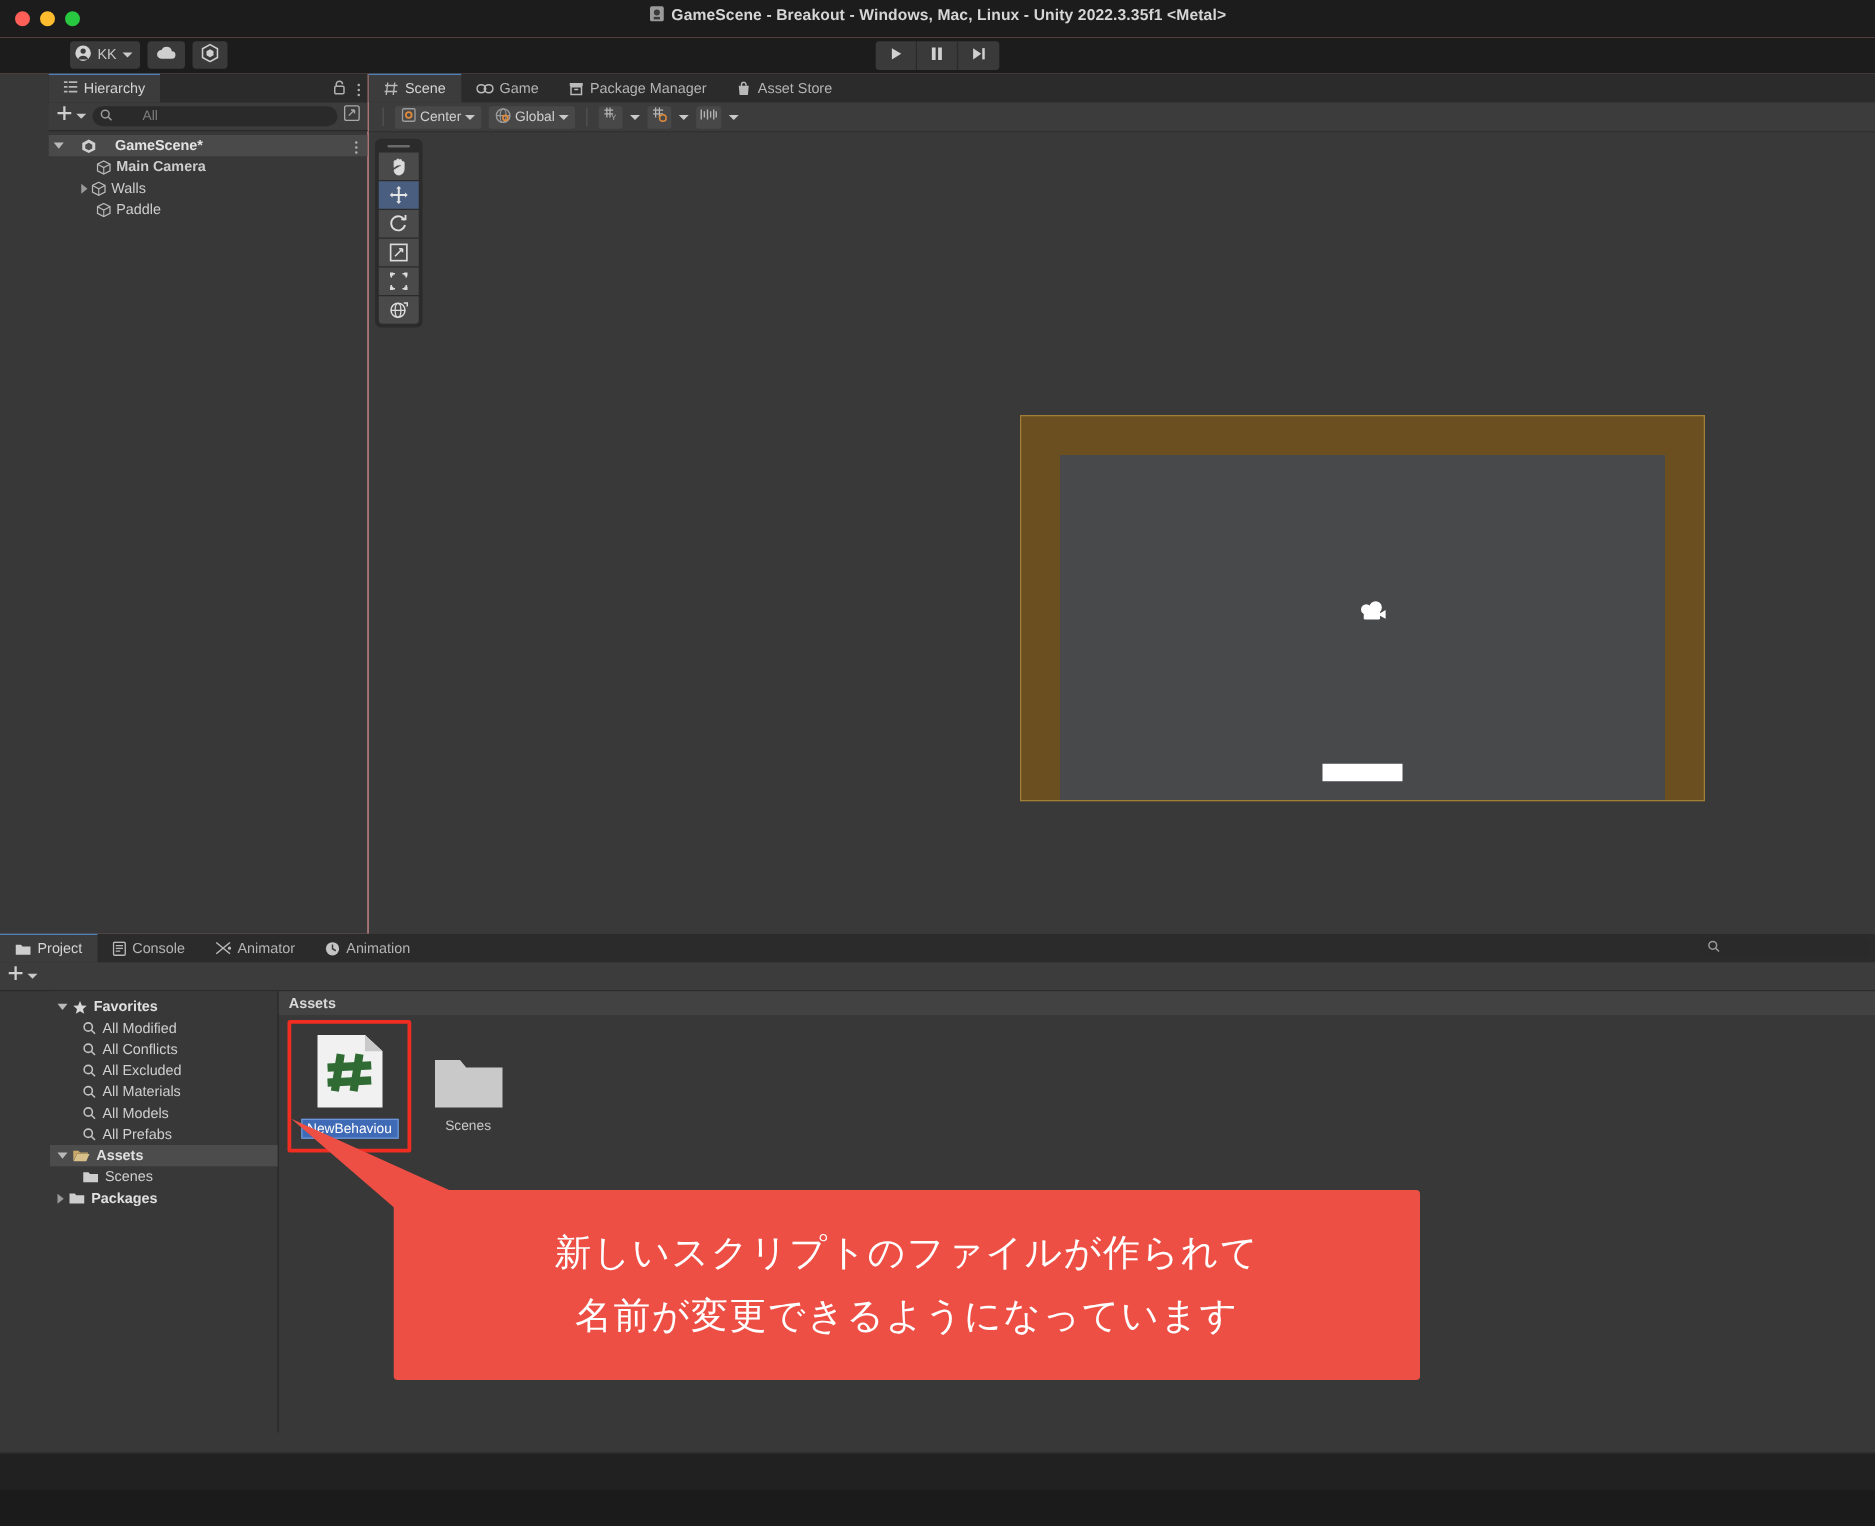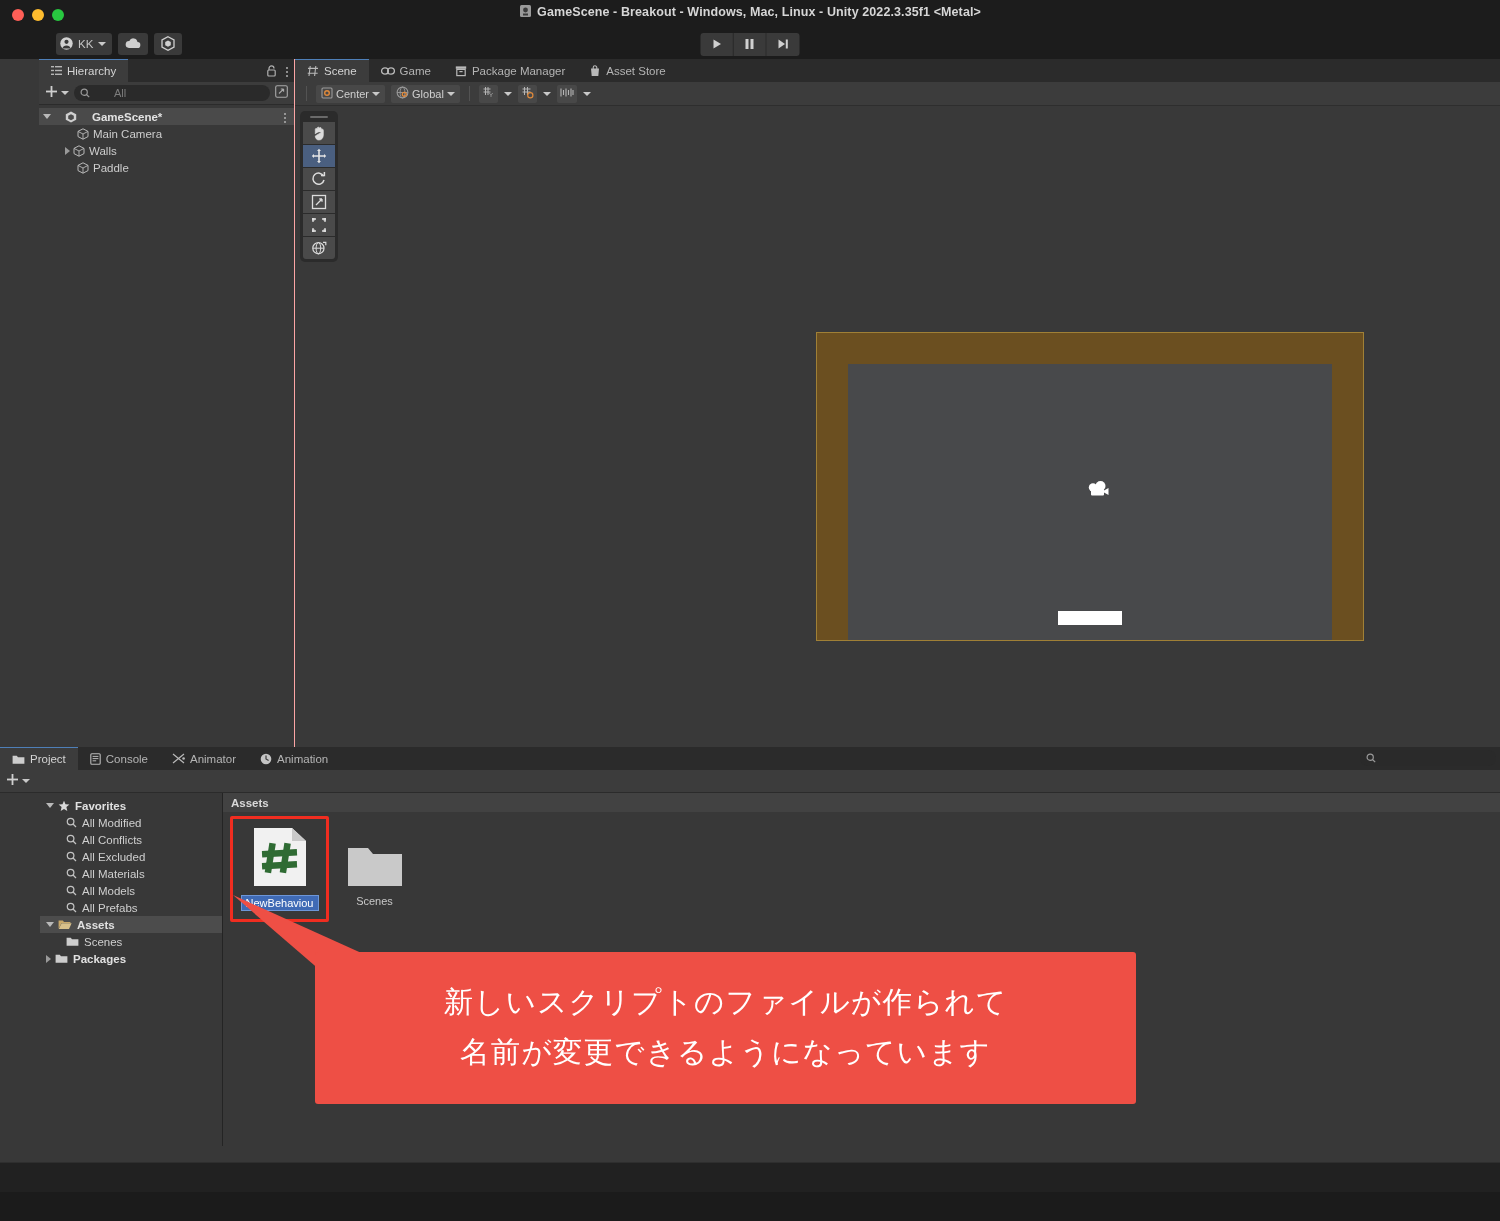--- a/index.html
+++ b/index.html
@@ -321,21 +321,21 @@
               <path d="M6 3.2 8.8 4.7v3L6 9.2 3.2 7.7v-3z" fill="#4b4b4b"></path>
             </svg>
           </span>
           <span>GameScene*</span>
           <span class="vdots" style="position: absolute; right: 8px; top: 5px;">
             <i></i>
             <i></i>
             <i></i>
           </span>
         </div>
-        <div class="node" style="padding-left: 26px;">
+        <div class="node" style="padding-left: 26px; font-weight: bold;">
           <span class="tri none"></span>
           <span class="gico">
             <svg width="12" height="12" viewBox="0 0 12 12">
               <path d="M6 .8 11 3.4v5.2L6 11.2 1 8.6V3.4z" fill="none" stroke="#b9b9b9" stroke-width="1"></path>
               <path d="M1 3.4 6 6l5-2.6M6 6v5.2" stroke="#b9b9b9" stroke-width="0.9" fill="none"></path>
             </svg>
           </span>
           <span>Main Camera</span>
         </div>
         <div class="node" style="padding-left: 26px;">

